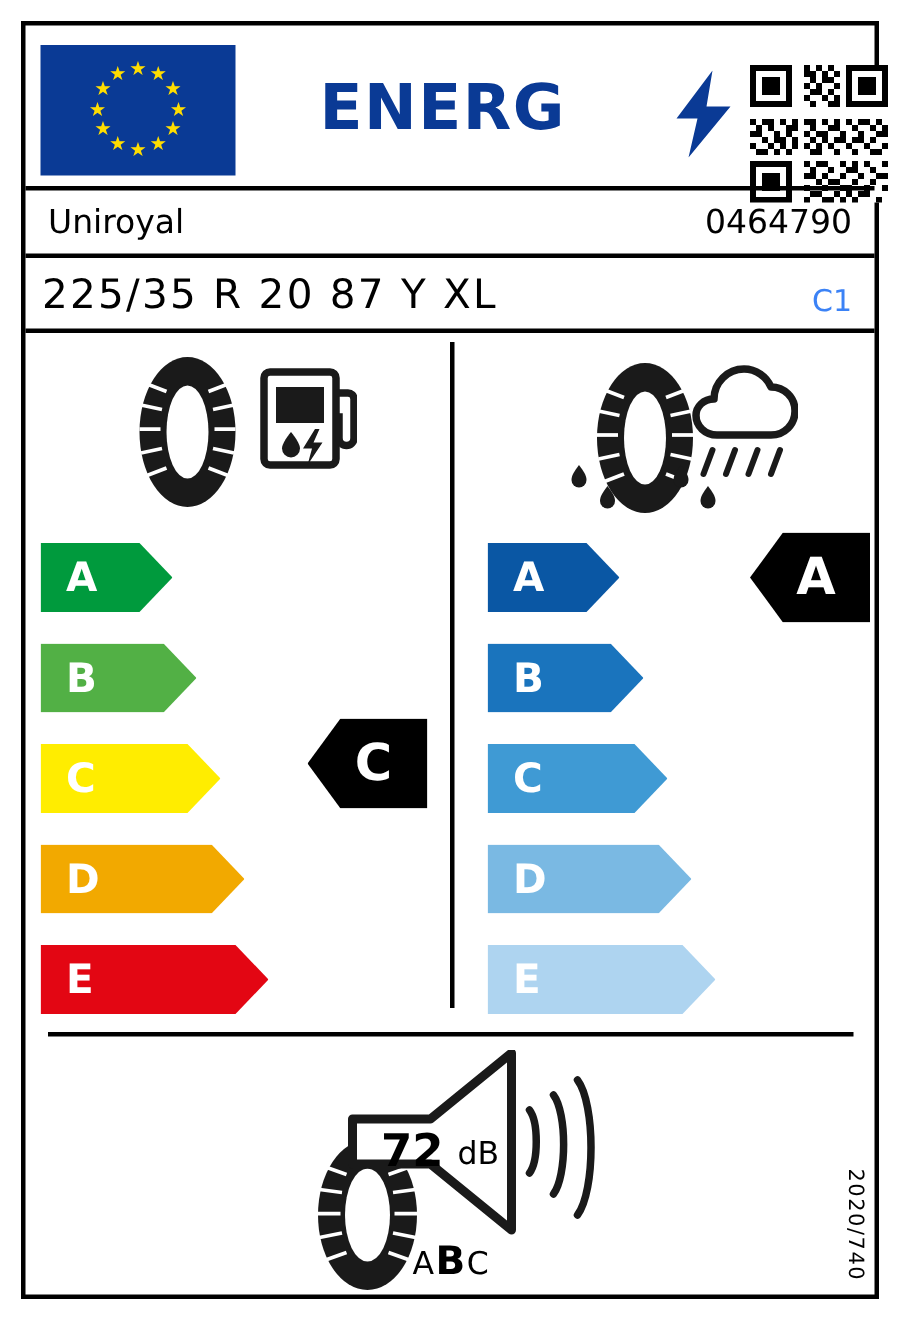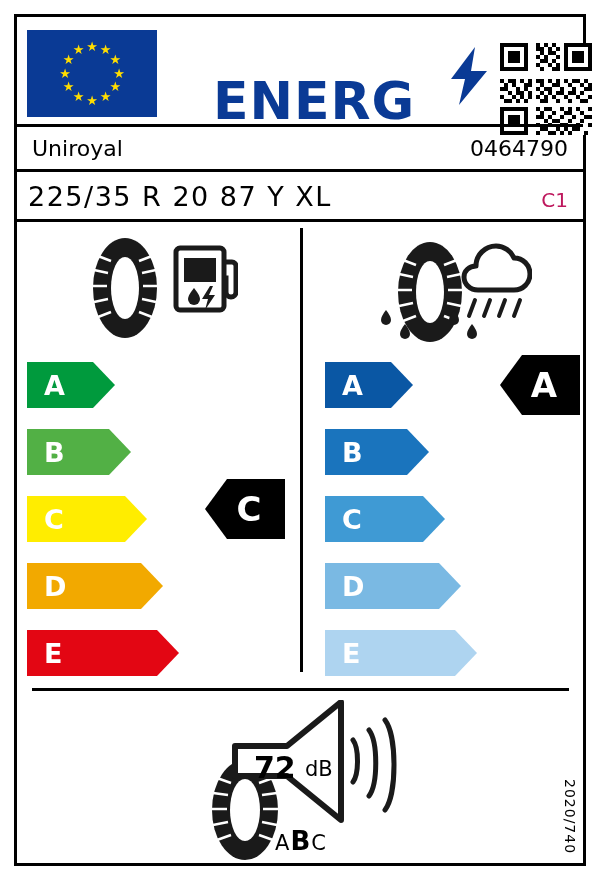--- a/index.html
+++ b/index.html
@@ -49,26 +49,25 @@
     font-size: 13px;
     line-height: 13px;
     width: 13px;
     height: 13px;
     text-align: center;
   }
   .energ {
     position: absolute;
     left: 196px;
     top: 24px;
-    font-size: 52px;
+    font-size: 42px;
     font-weight: bold;
     letter-spacing: 1px;
     color: #0a3a95;
     line-height: 62px;
-    margin-top: 29px;
   }
   .bolt {
     position: absolute;
     left: 432px;
     top: 30px;
     width: 40px;
     height: 58px;
   }
   .qr {
     position: absolute;
@@ -103,21 +102,21 @@
     top: 181px;
     font-size: 27px;
     color: #000;
     letter-spacing: 1.5px;
   }
   .tyreclass {
     position: absolute;
     right: 32px;
     top: 188px;
     font-size: 20px;
-    color: #be185d;
+    color: #3b82f6;
   }
 
   
   .divider-v {
     position: absolute;
     left: 300px;
     top: 228px;
     width: 3px;
     height: 444px;
     background: #000;

